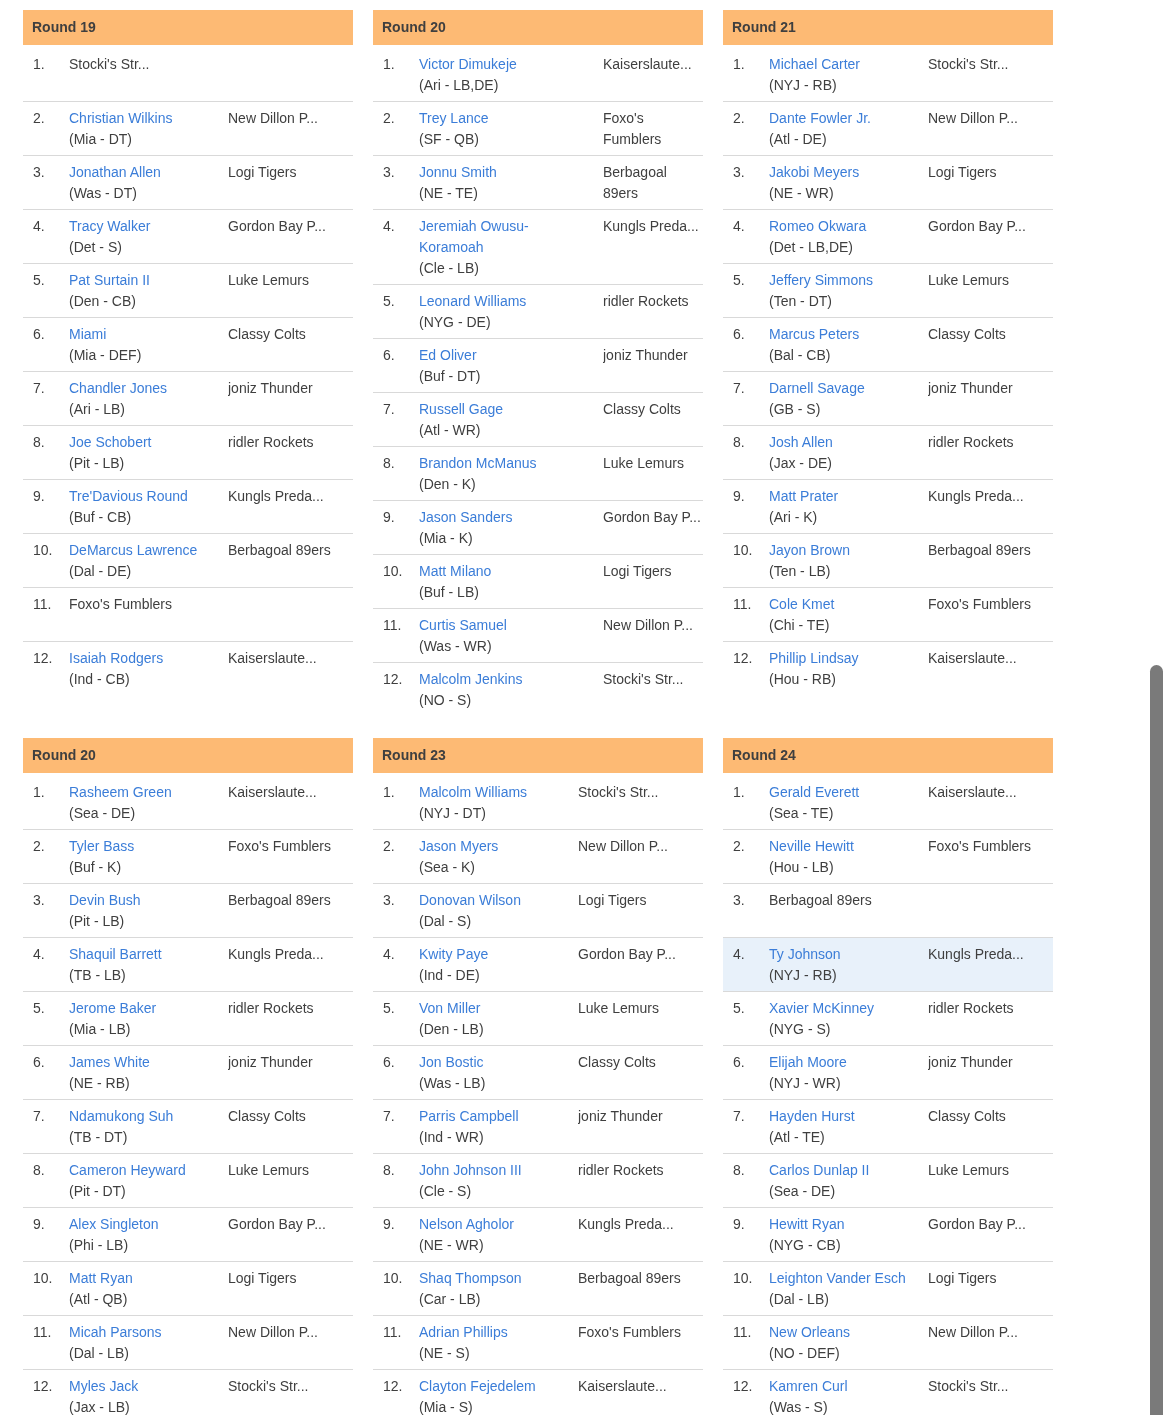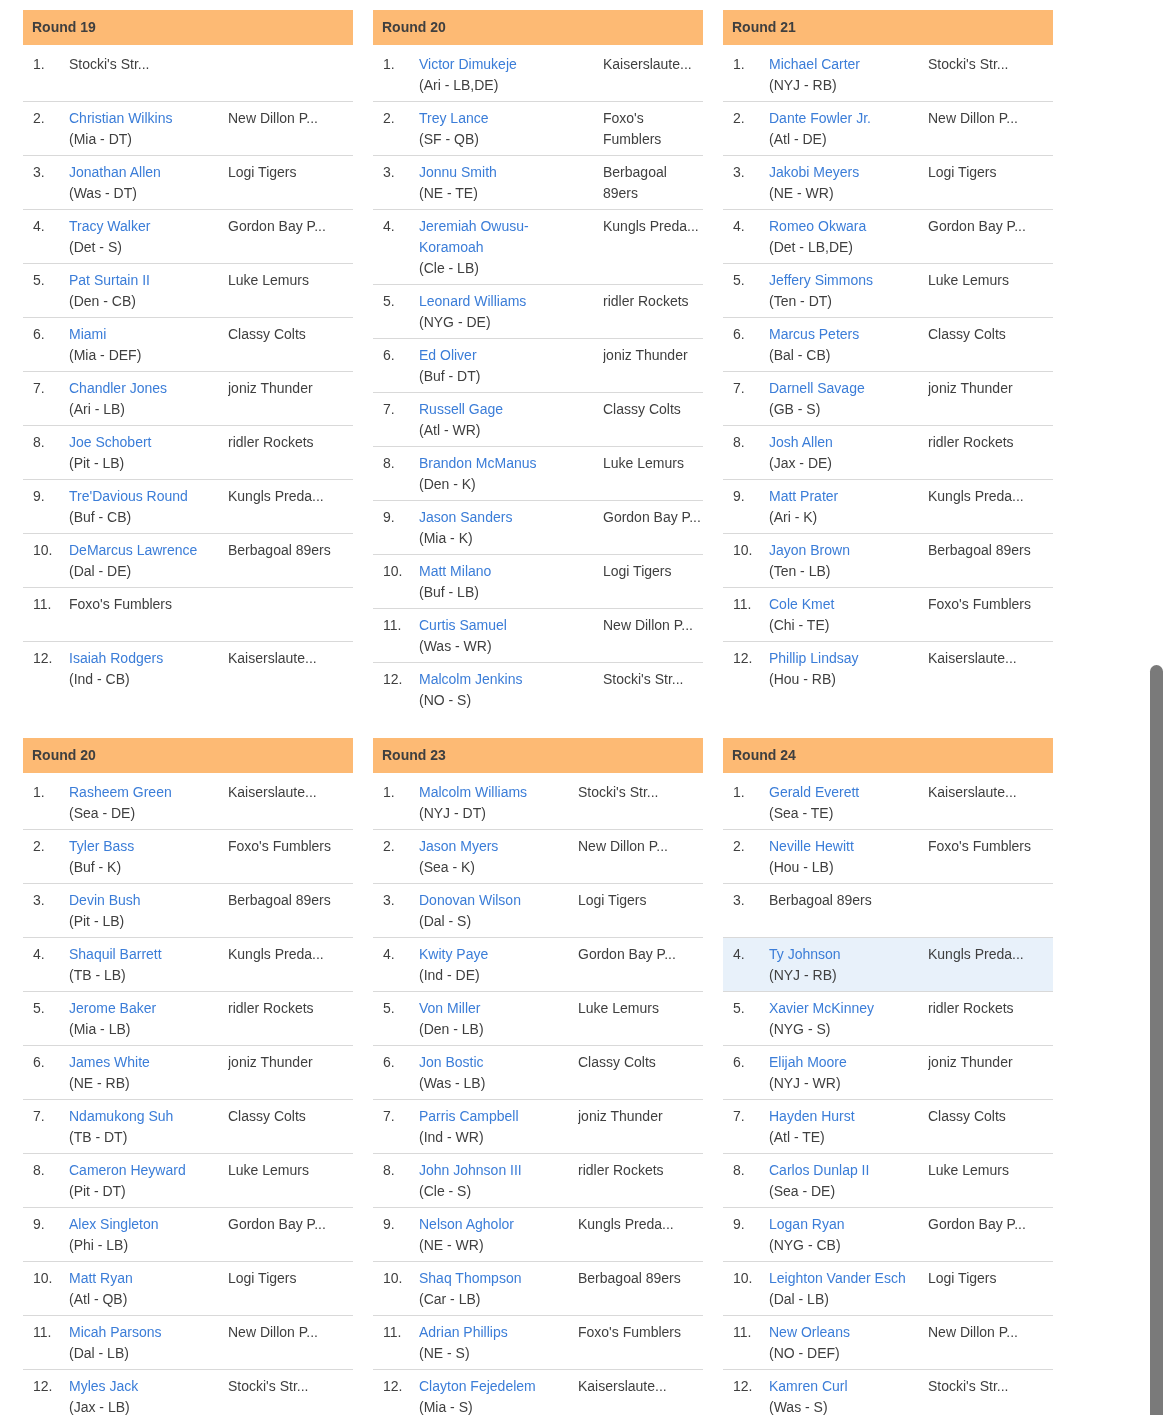--- a/index.html
+++ b/index.html
@@ -442,21 +442,21 @@
           <div class="pick-main"><a class="player-link" href="#">Hayden Hurst</a><div class="pick-detail">(Atl - TE)</div></div>
           <div class="owner">Classy Colts</div>
         </div>
         <div class="pick-row">
           <div class="pick-num">8.</div>
           <div class="pick-main"><a class="player-link" href="#">Carlos Dunlap II</a><div class="pick-detail">(Sea - DE)</div></div>
           <div class="owner">Luke Lemurs</div>
         </div>
         <div class="pick-row">
           <div class="pick-num">9.</div>
-          <div class="pick-main"><a class="player-link" href="#">Logan Ryan</a><div class="pick-detail">(NYG - CB)</div></div>
+          <div class="pick-main"><a class="player-link" href="#">Hewitt Ryan</a><div class="pick-detail">(NYG - CB)</div></div>
           <div class="owner">Gordon Bay P...</div>
         </div>
         <div class="pick-row">
           <div class="pick-num">10.</div>
           <div class="pick-main"><a class="player-link" href="#">Leighton Vander Esch</a><div class="pick-detail">(Dal - LB)</div></div>
           <div class="owner">Logi Tigers</div>
         </div>
         <div class="pick-row">
           <div class="pick-num">11.</div>
           <div class="pick-main"><a class="player-link" href="#">New Orleans</a><div class="pick-detail">(NO - DEF)</div></div>

